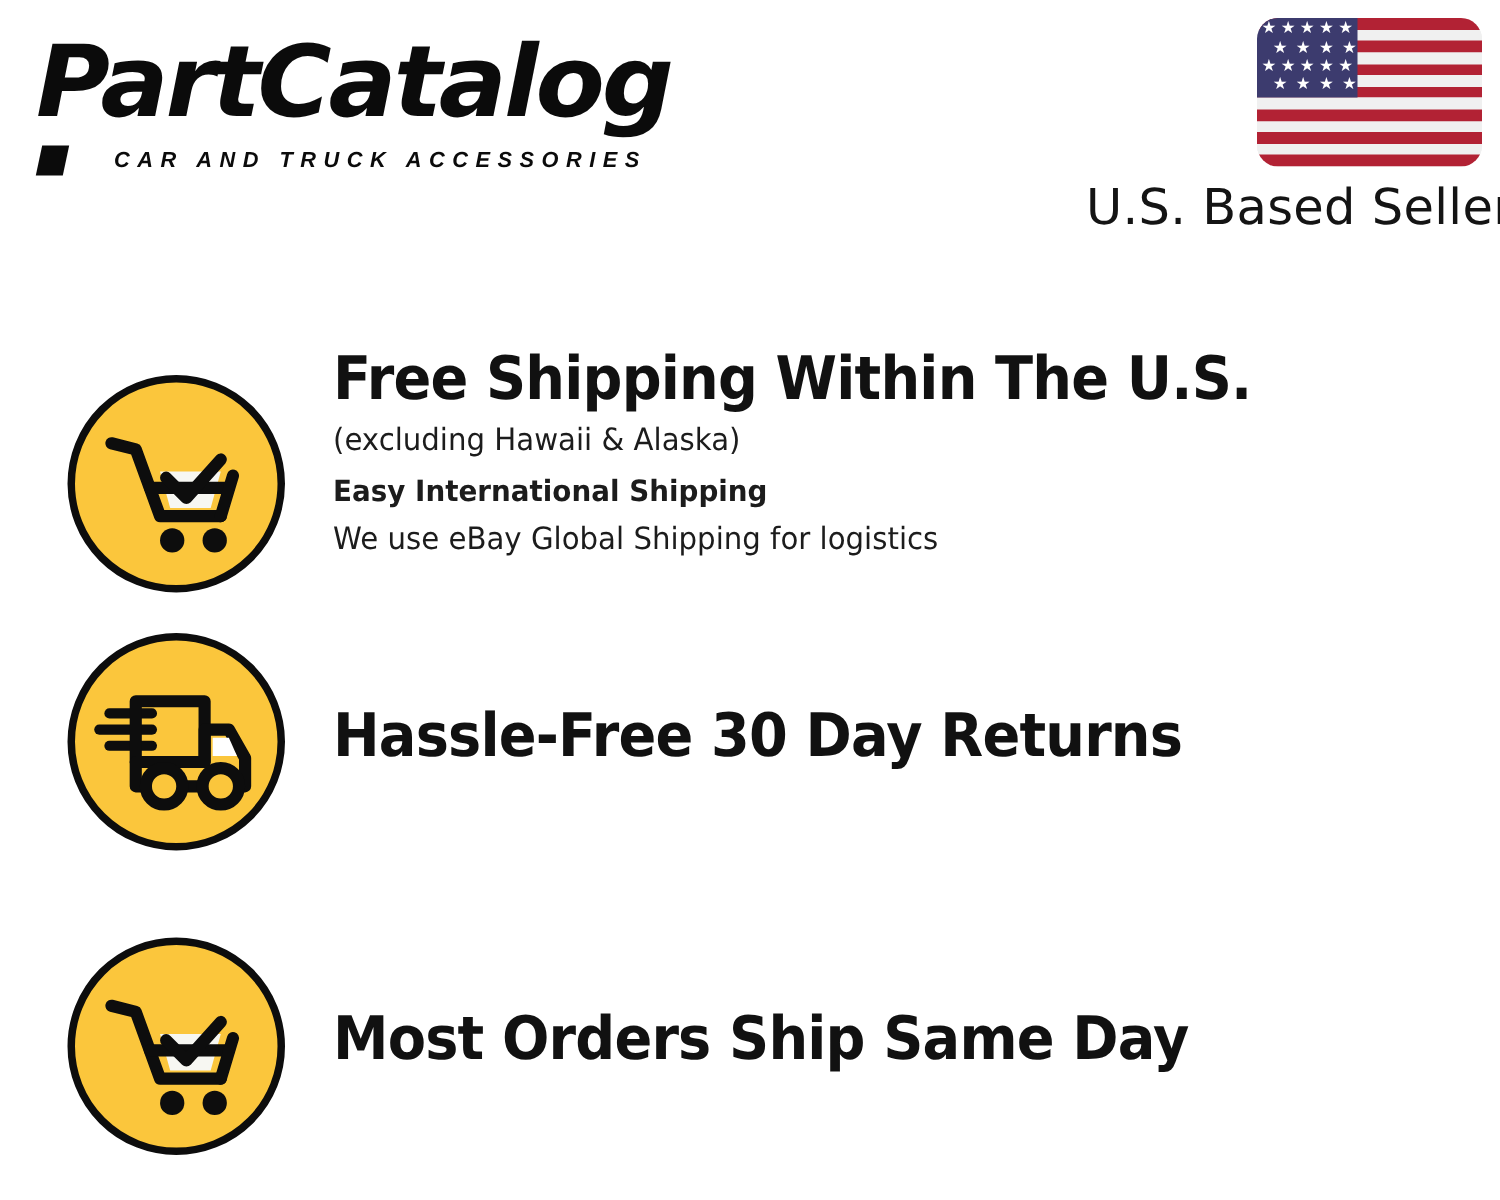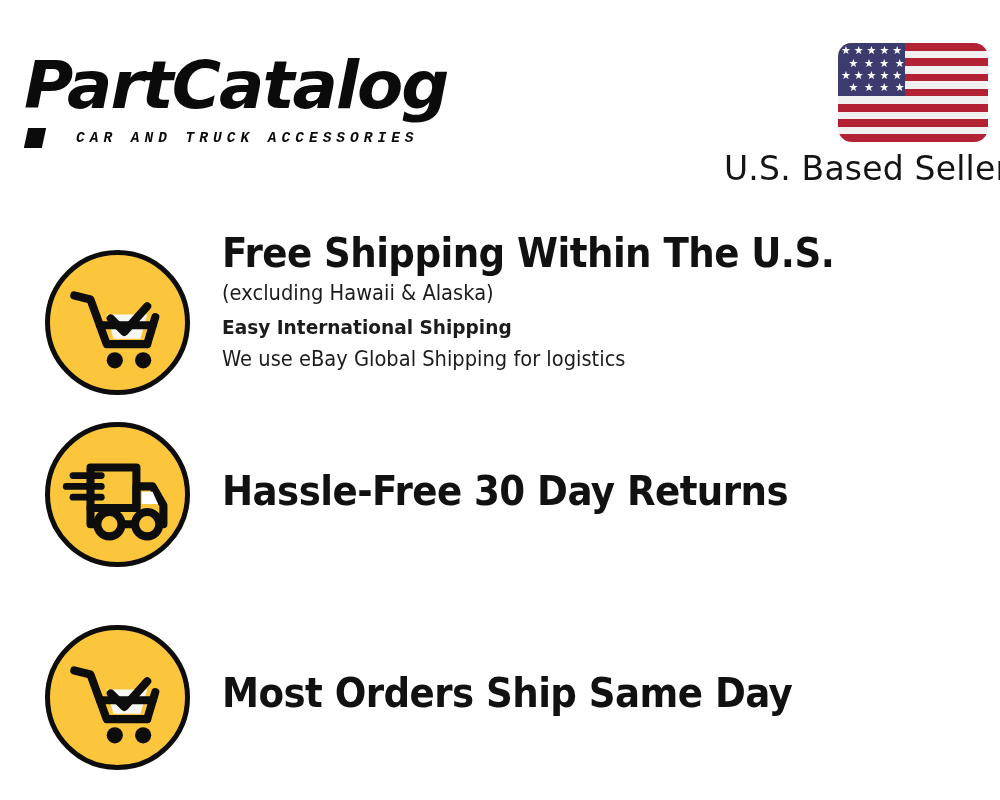--- a/index.html
+++ b/index.html
@@ -16,21 +16,20 @@
     color: #111111;
     -webkit-font-smoothing: antialiased;
   }
 
   
   #header {
     position: absolute;
     top: 0; left: 0;
     width: 996px;
     height: 175px;
-    margin-top: 31px;
   }
 
   #brand-logo {
     position: absolute;
     left: 24px;
     top: 22px;
     width: 470px;
     height: 96px;
   }
   #brand-wordmark {
@@ -58,21 +57,21 @@
     top: 1px;
     width: 18px;
     height: 20px;
     background: #0b0b0b;
     transform: skewX(-12deg);
   }
   #brand-tagline {
     position: absolute;
     left: 50px;
     top: 2px;
-    font-family: Liberation Mono, monospace;
+    font-family: Liberation Sans, sans-serif;
     font-weight: bold;
     font-style: italic;
     font-size: 14.5px;
     line-height: 18px;
     letter-spacing: 5.0px;
     color: #0b0b0b;
     white-space: nowrap;
   }
 
   

